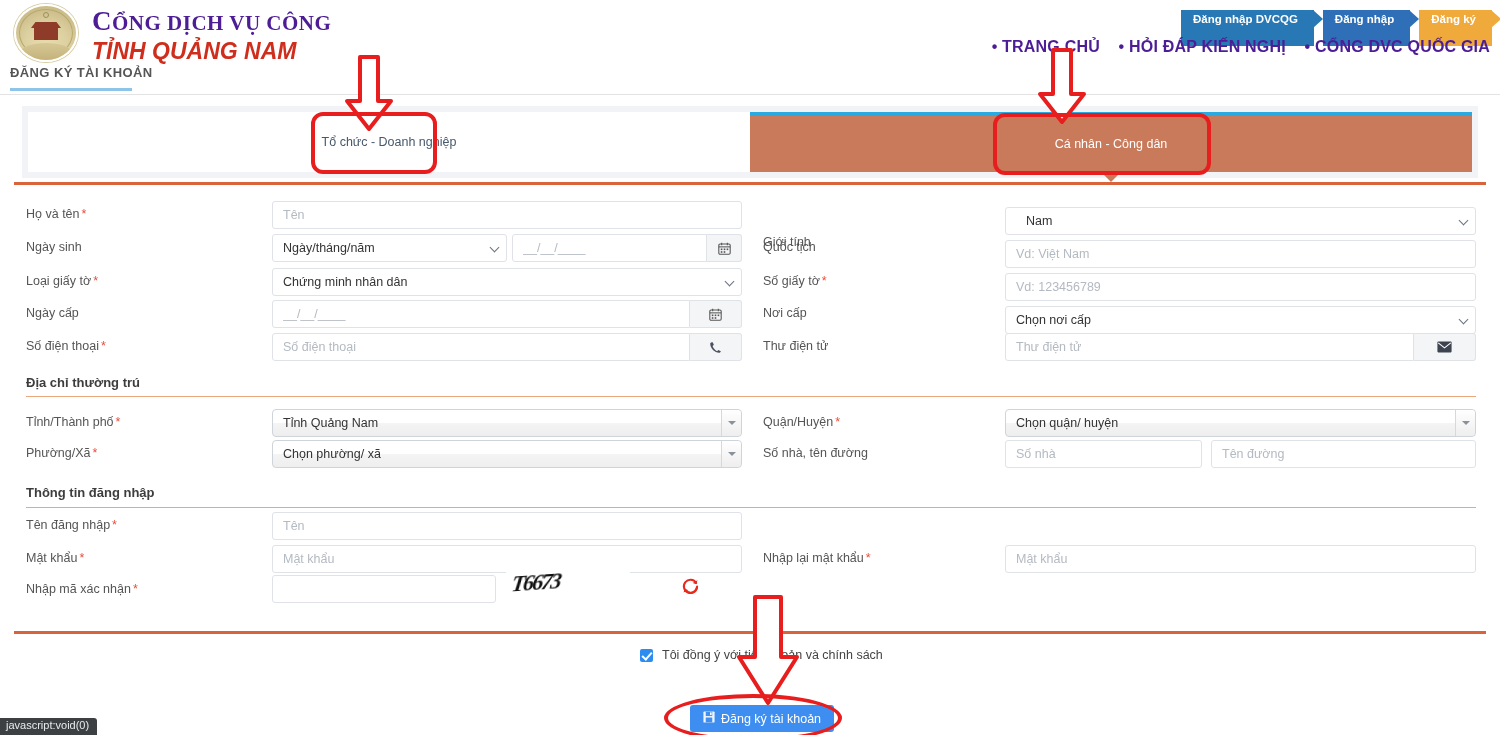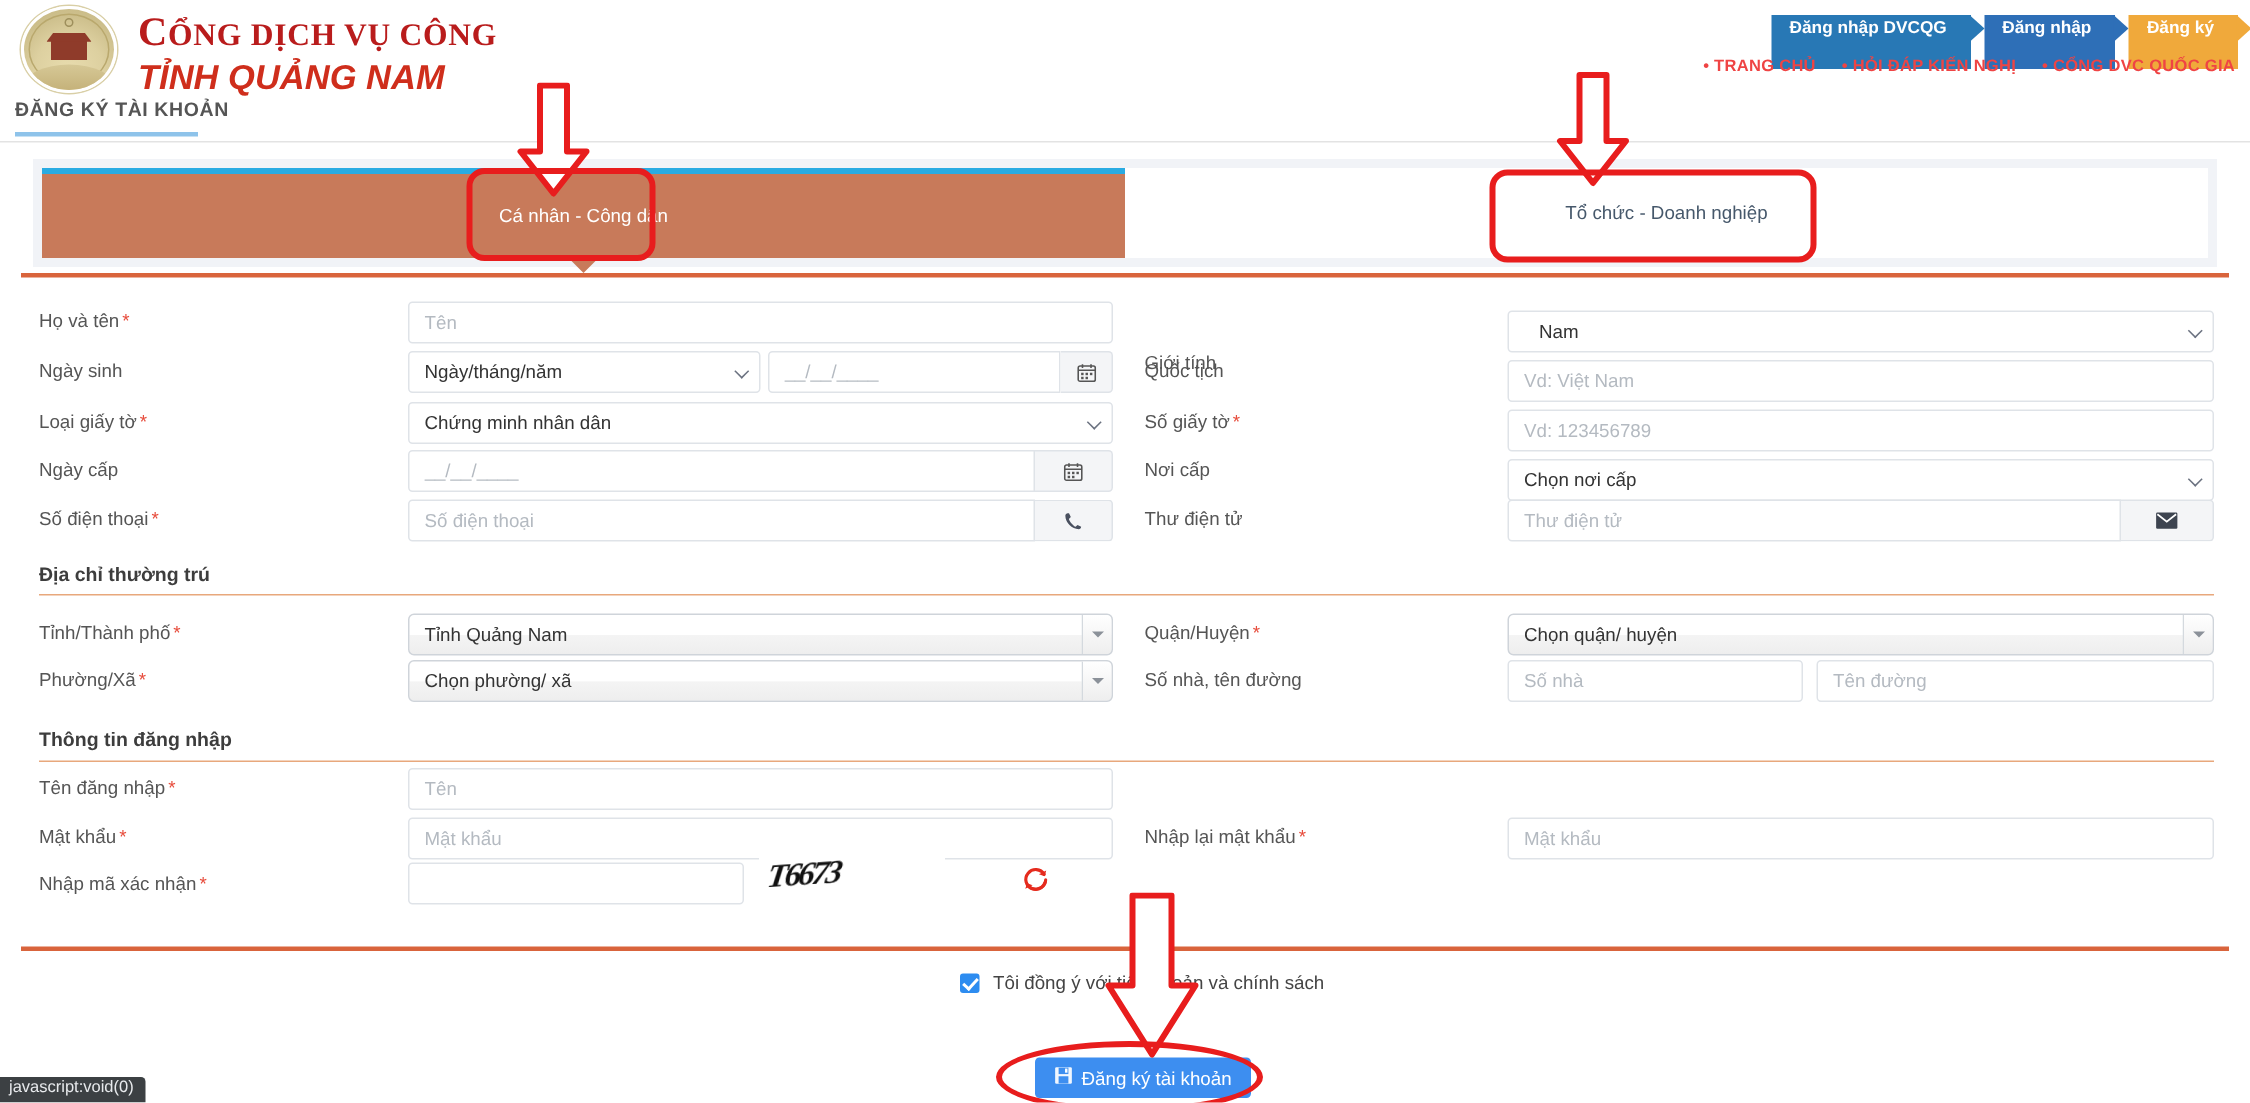--- a/index.html
+++ b/index.html
@@ -46,21 +46,21 @@
   }
   #logo-seal .dot {
     position:absolute; left:50%; top:6px; margin-left:-3px;
     width:6px; height:6px; border-radius:50%;
     border:1px solid #9e8f5c;
   }
 
   #brand { position:absolute; left:92px; top:6px; }
   #brand-line1 {
     font-family:"Liberation Serif", serif;
-    font-size:21px; letter-spacing:.5px; color:#b91c1c;
+    font-size:21px; letter-spacing:.5px; color:#4c1d95;
     font-variant:small-caps; font-weight:bold; white-space:nowrap;
   }
   #brand-line1 .cap { font-size:27px; }
   #brand-line2 {
     margin-top:1px;
     font-family:"Liberation Sans", sans-serif;
     font-size:23px; font-weight:bold; font-style:italic;
     color:#cf2e1c; letter-spacing:0px; white-space:nowrap;
   }
 
@@ -76,21 +76,21 @@
     content:""; position:absolute; right:-9px; top:0;
     border-top:9.5px solid transparent; border-bottom:9.5px solid transparent;
     border-left:10px solid var(--c);
   }
   .chev.c1 { background:#2878b5; --c:#2878b5; }
   .chev.c2 { background:#2e6fb7; --c:#2e6fb7; }
   .chev.c3 { background:#f0a93b; --c:#f0a93b; margin-right:0; }
 
   #top-links {
     position:absolute; right:10px; top:38px;
-    color:#ef4444; font-size:11px; font-weight:bold; letter-spacing:.2px;
+    color:#4c1d95; font-size:16px; font-weight:bold; letter-spacing:.2px;
     white-space:nowrap;
   }
   #top-links span { margin-left:14px; cursor:pointer; }
 
   #page-title {
     position:absolute; left:10px; top:65px;
     font-size:13px; font-weight:bold; color:#555; letter-spacing:.4px;
   }
   #title-underline {
     position:absolute; left:10px; top:88px; width:122px; height:3px;
@@ -248,25 +248,25 @@
     <span>• CỔNG DVC QUỐC GIA</span>
   </div>
 
   <div id="page-title">ĐĂNG KÝ TÀI KHOẢN</div>
   <div id="title-underline"></div>
   <div id="header-rule"></div>
 </div>
 
 <div id="tabs-wrap">
   <div id="tabs">
+    <div class="tab inactive">
+      <span>Tổ chức - Doanh nghiệp</span>
+    </div>
     <div class="tab active">
       <span>Cá nhân - Công dân</span>
-    </div>
-    <div class="tab inactive">
-      <span>Tổ chức - Doanh nghiệp</span>
     </div>
   </div>
 </div>
 
 <div id="panel">
 
   <div class="lbl" style="left:12px; top:22px;">
     <span>Họ và tên</span><span class="req">*</span>
   </div>
   <input class="fld" style="left: 258px; top: 16px; width: 470px;" placeholder="Tên">

